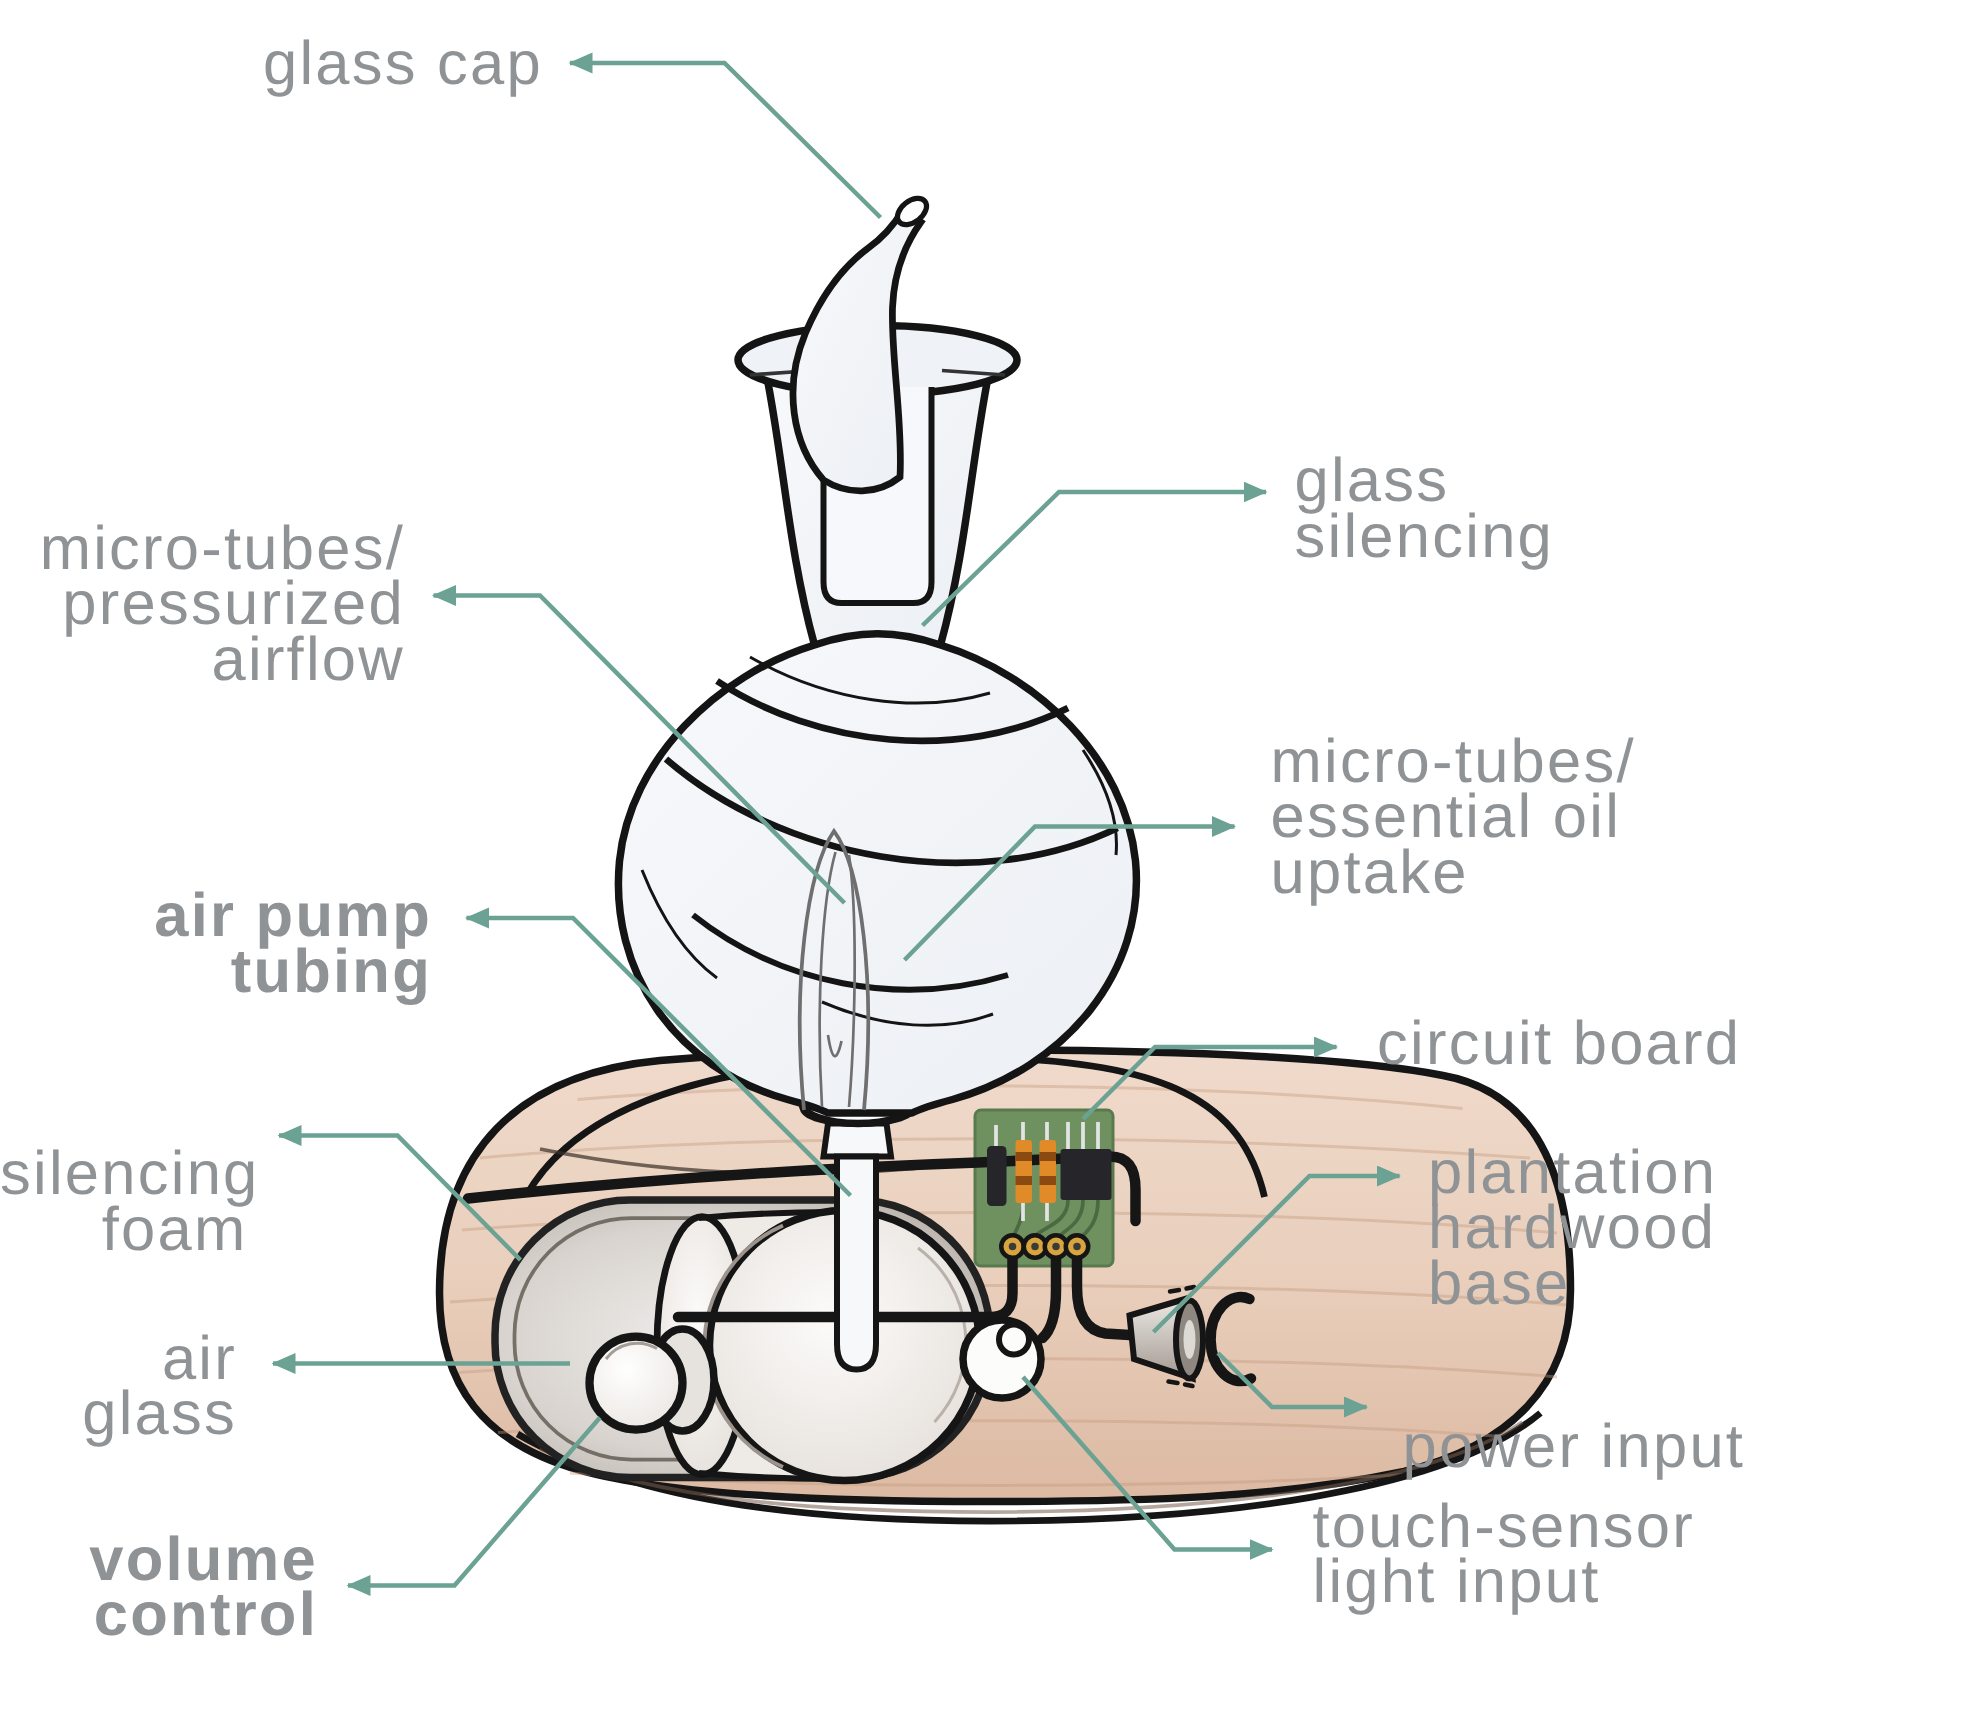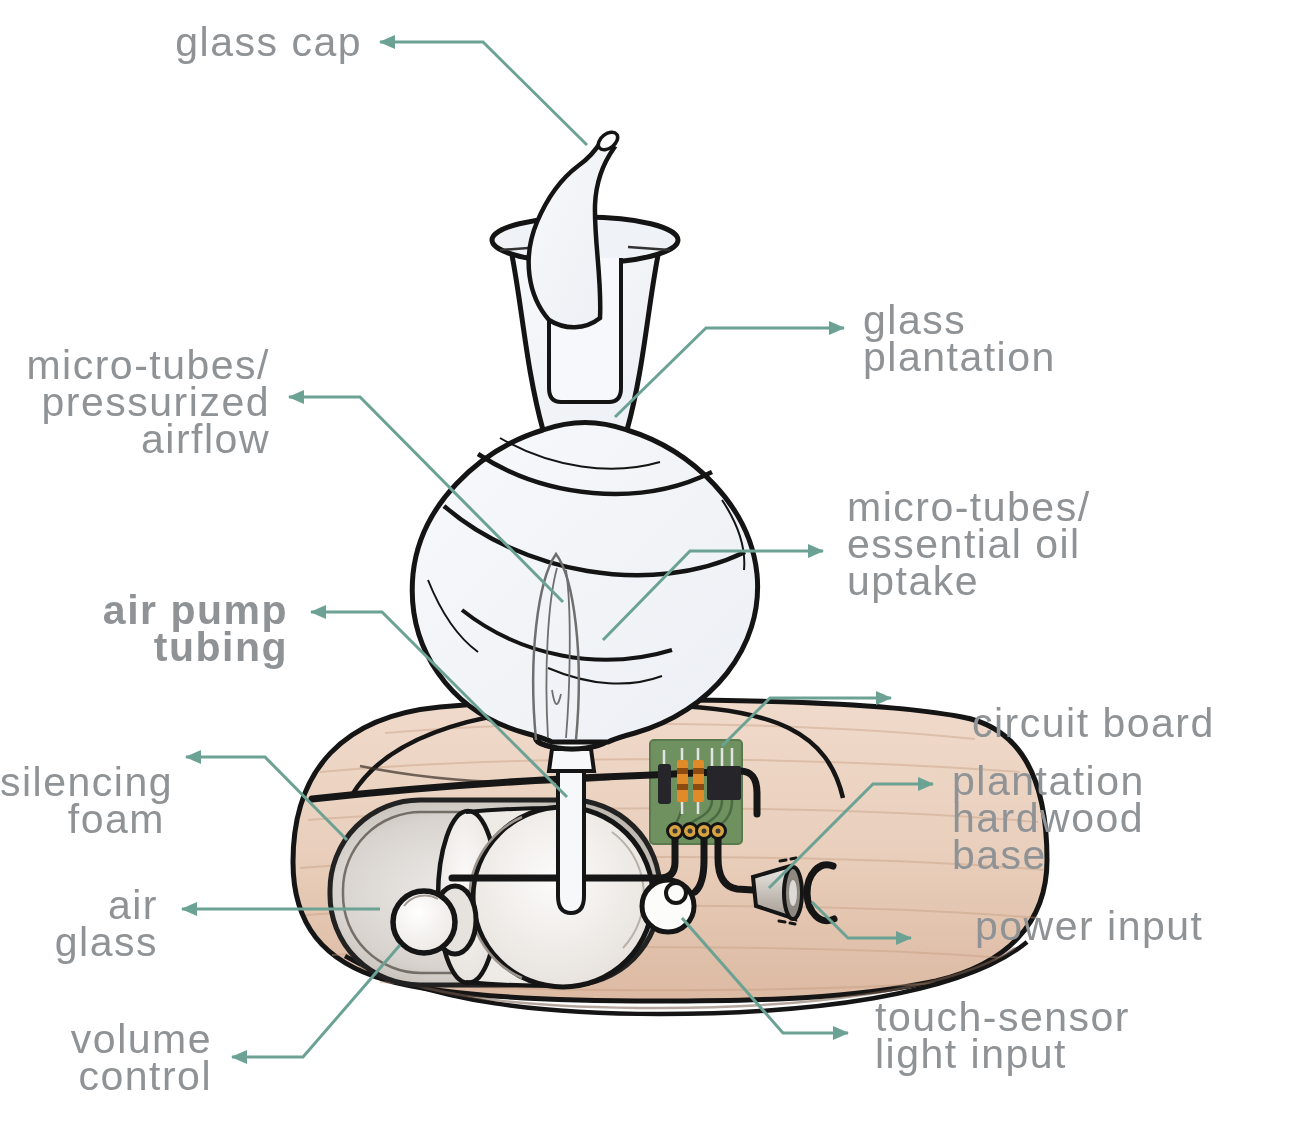--- a/index.html
+++ b/index.html
@@ -217,34 +217,34 @@
     <polyline points="347,840 265,757 186,757" marker-end="url(#arr)"></polyline>
     <polyline points="380,909 182,909" marker-end="url(#arr)"></polyline>
     <polyline points="812,902 848,938 911,938" marker-end="url(#arr)"></polyline>
     <polyline points="400,945 303,1057 232,1057" marker-end="url(#arr)"></polyline>
     <polyline points="682,918 783,1033 848,1033" marker-end="url(#arr)"></polyline>
   </g>
 </svg>
 
 <div class="lbl r" style="left:60px;top:24px;width:302px;">glass cap</div>
 <div class="lbl" style="left:863px;top:302px;">glass
-plantation</div>
+silencing</div>
 <div class="lbl r" style="left:0px;top:347px;width:270px;">micro-tubes/
 pressurized
 airflow</div>
 <div class="lbl r" style="left:0px;top:592px;width:288px;font-weight:bold;">air pump tubing</div>
 <div class="lbl" style="left:847px;top:489px;">micro-tubes/
 essential oil
 uptake</div>
-<div class="lbl" style="left:972px;top:677px;margin-top:28px;">circuit board</div>
+<div class="lbl" style="left:918px;top:677px;">circuit board</div>
 <div class="lbl r" style="left:0px;top:728px;width:165px;margin-top:36px;">silencing
 foam</div>
 <div class="lbl" style="left:952px;top:763px;">plantation
 hardwood
 base</div>
 <div class="lbl r" style="left:0px;top:887px;width:158px;">air glass</div>
-<div class="lbl" style="left:935px;top:908px;margin-left:40px;">power input</div>
-<div class="lbl r" style="left:0px;top:1021px;width:212px;">volume
+<div class="lbl" style="left:935px;top:946px;">power input</div>
+<div class="lbl r" style="left:0px;top:1021px;width:212px;font-weight:bold;">volume
 control</div>
 <div class="lbl" style="left:875px;top:999px;">touch-sensor
 light input</div>
 
 </div>
 
 </body></html>

